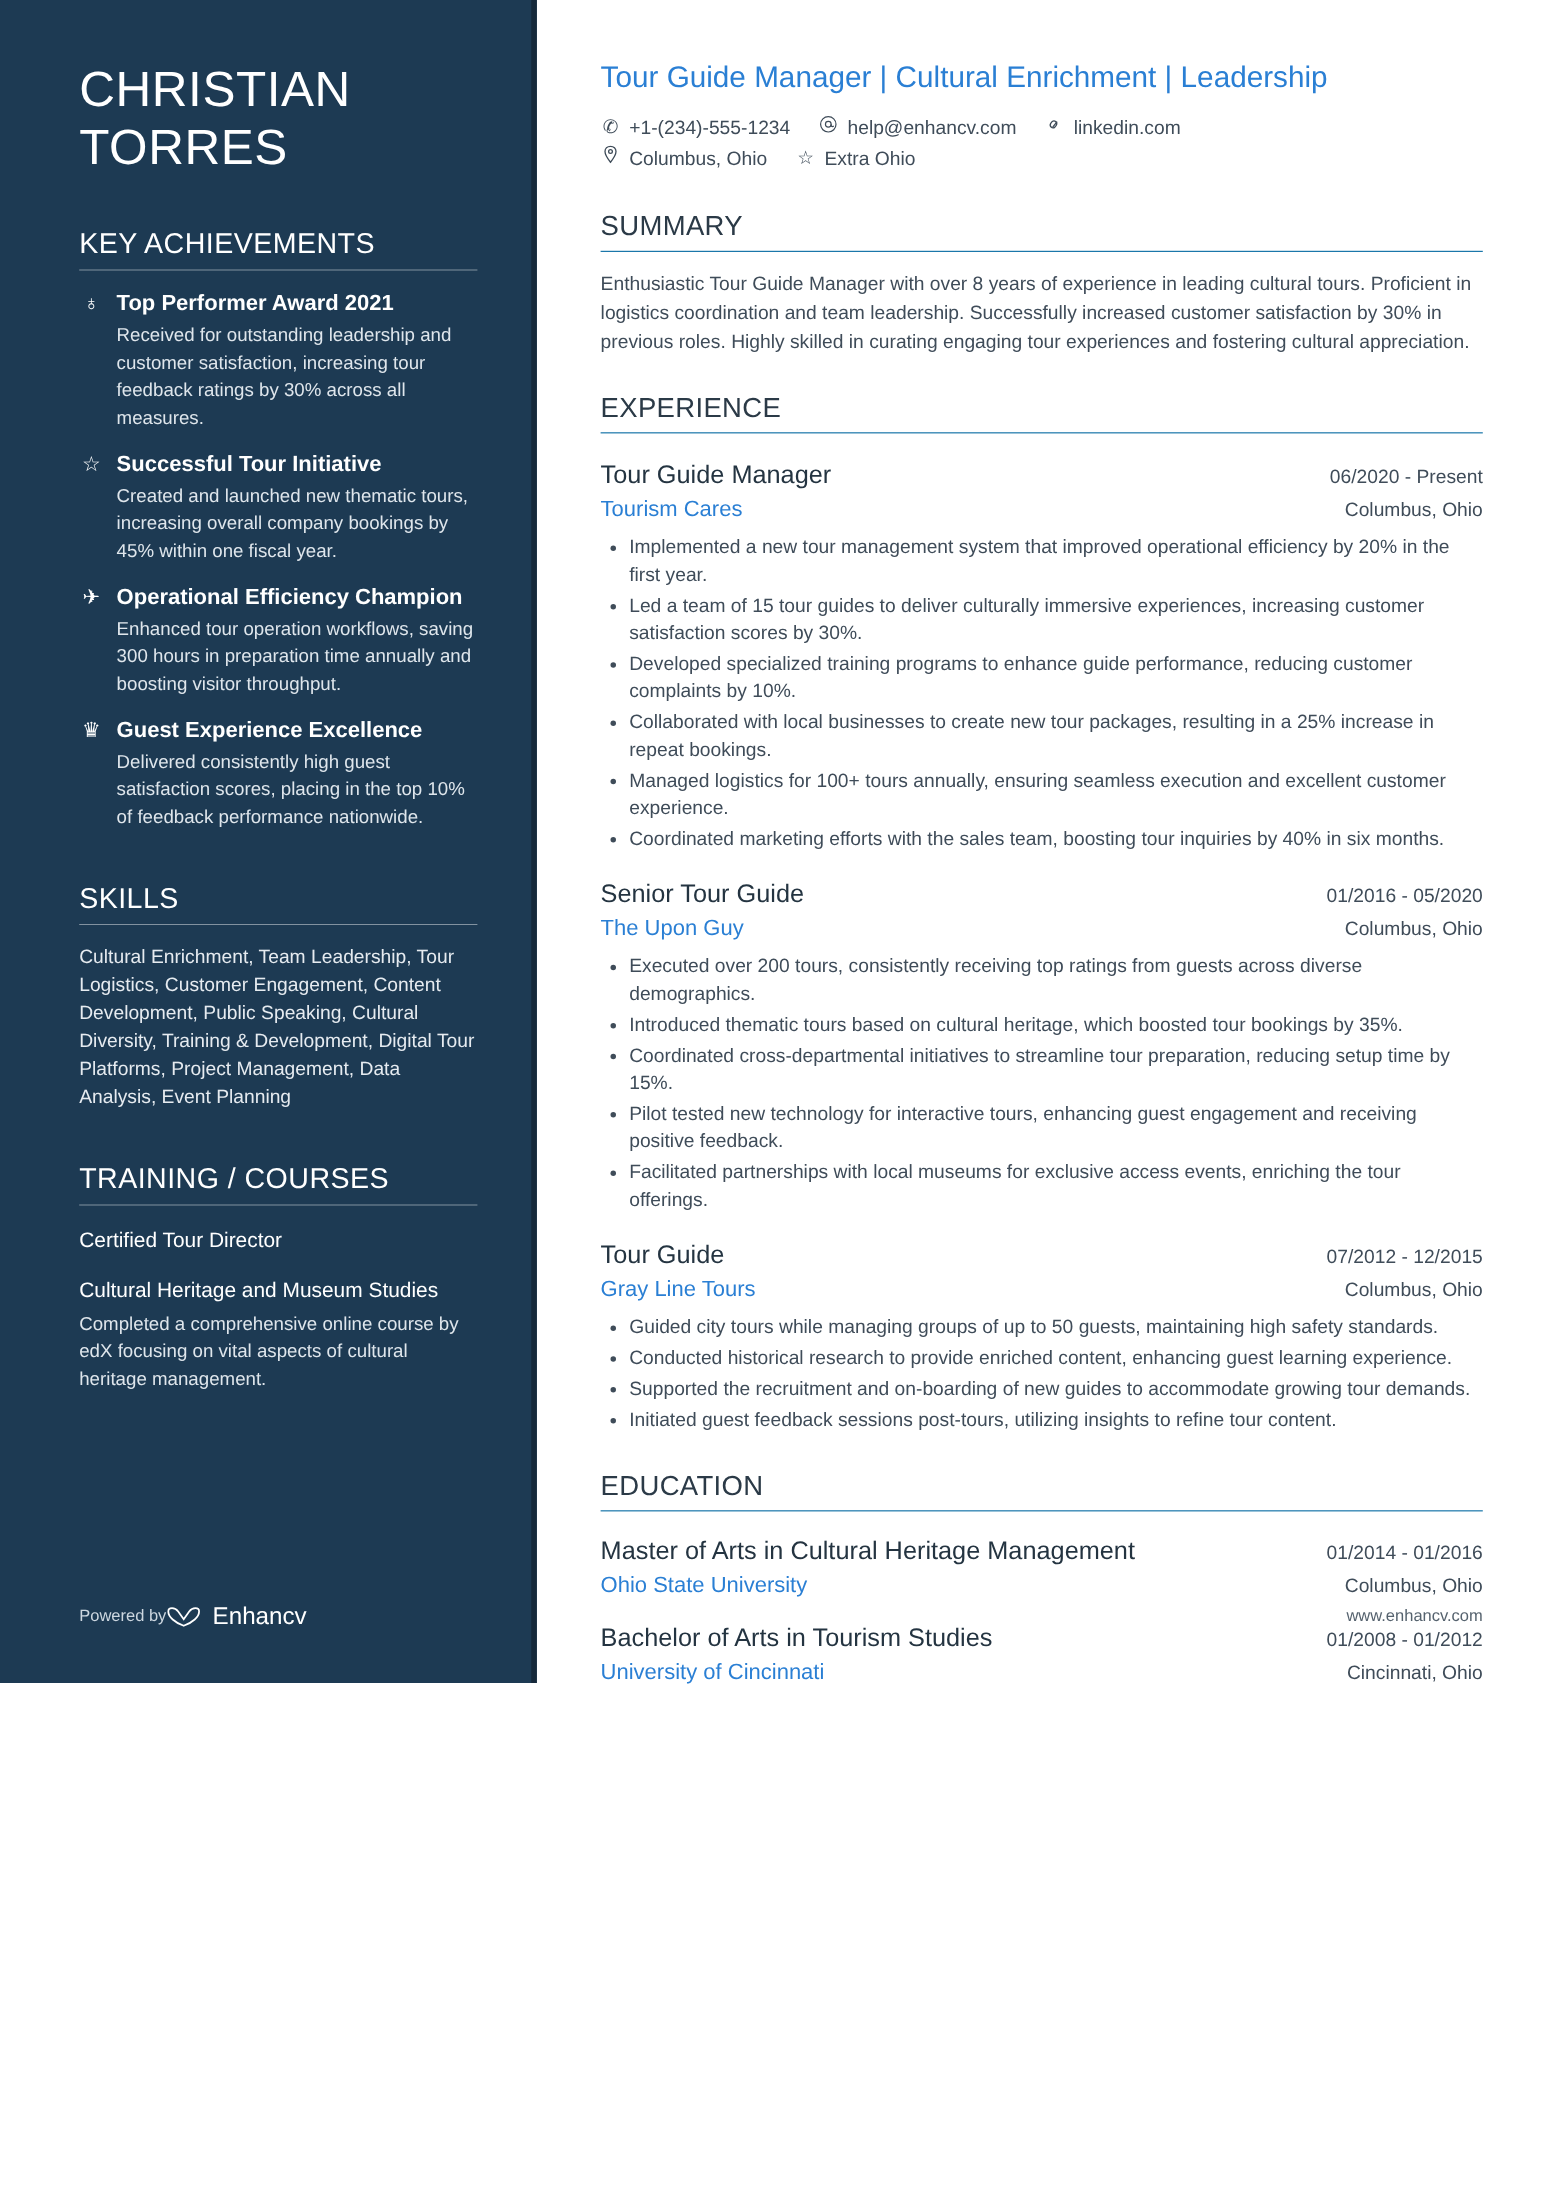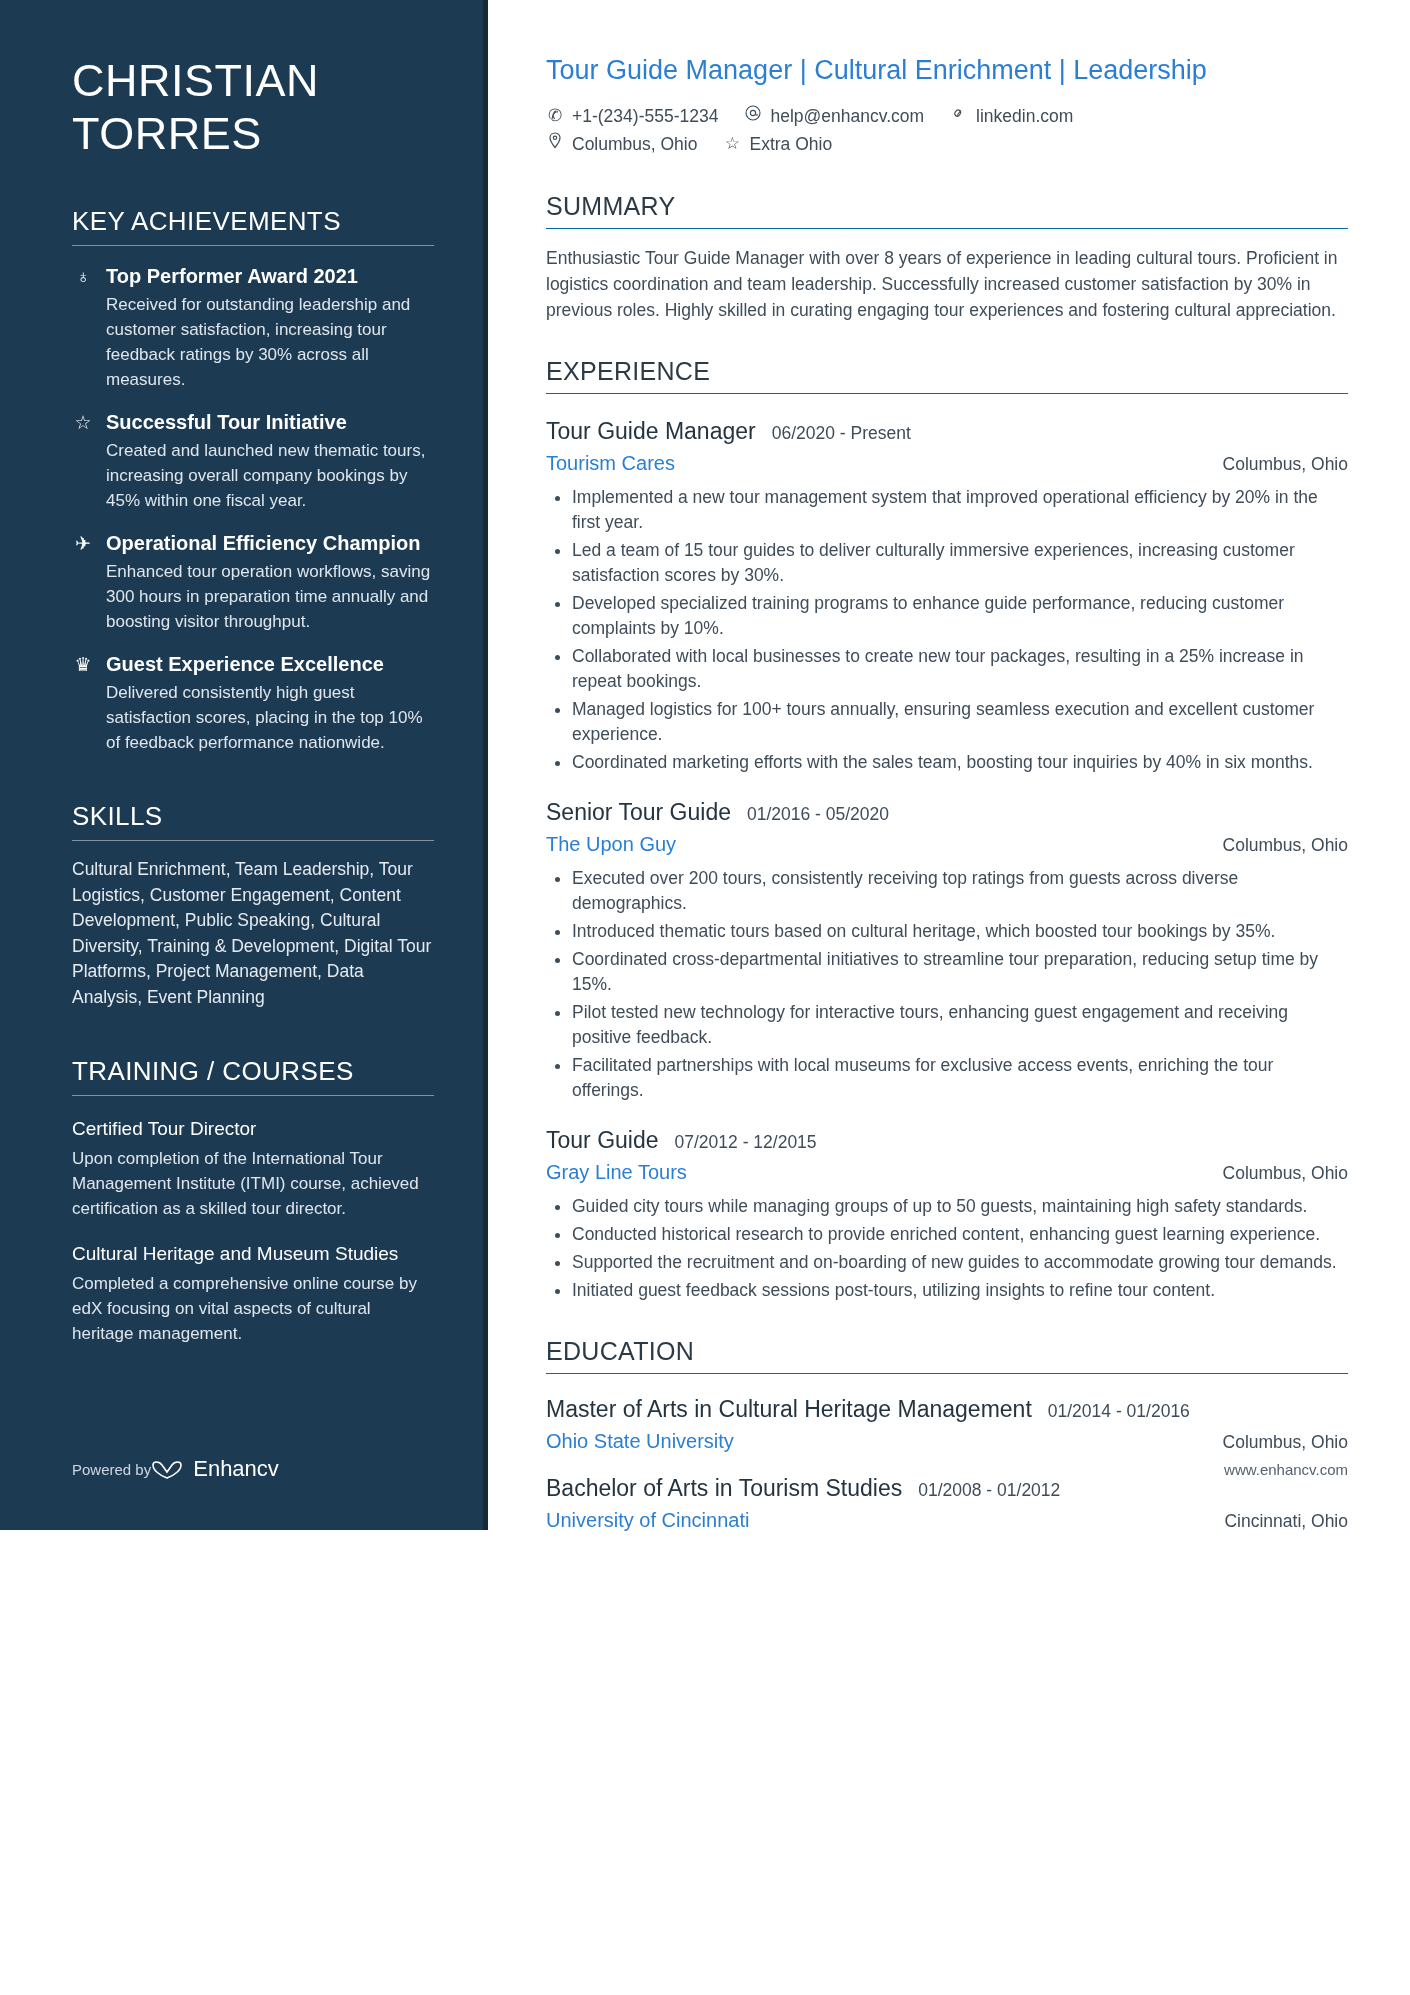--- a/index.html
+++ b/index.html
@@ -121,21 +121,21 @@
     padding-bottom: 7px;
     border-bottom: 1px solid #0369a1;
   }
   .summary-text {
     font-size: 17.5px;
     line-height: 26px;
     color: #3f4c59;
     margin-top: 16px;
   }
   .job { margin-top: 22px; }
-  .job-head { display: flex; justify-content: flex-start; align-items: baseline; }
+  .job-head { display: flex; justify-content: space-between; align-items: baseline; }
   .job-title { font-size: 23px; color: #243441; font-weight: 400; line-height:30px;}
   .job-date { font-size: 17.5px; color: #3f4c59; white-space: nowrap; padding-left: 16px;}
   .job-sub { display:flex; justify-content: space-between; align-items: baseline; margin-top: 6px;}
   .job-company { font-size: 20px; color: #2a7fd4; }
   .job-location { font-size: 17.5px; color:#3f4c59; white-space: nowrap; padding-left:16px;}
   ul.bullets { margin: 10px 0 0 0; padding-left: 26px; }
   ul.bullets li {
     font-size: 17.5px;
     line-height: 25px;
     color: #3f4c59;
@@ -200,21 +200,20 @@
     <section class="side-section">
       <div class="side-title">SKILLS</div>
       <div class="skills-text">Cultural Enrichment, Team Leadership, Tour Logistics, Customer Engagement, Content Development, Public Speaking, Cultural Diversity, Training &amp; Development, Digital Tour Platforms, Project Management, Data Analysis, Event Planning</div>
     </section>
 
     <section class="side-section">
       <div class="side-title">TRAINING / COURSES</div>
 
       <div class="course-item">
         <div class="course-title">Certified Tour Director</div>
-        <div class="course-desc">Upon completion of the International Tour Management Institute (ITMI) course, achieved certification as a skilled tour director.</div>
       </div>
 
       <div class="course-item">
         <div class="course-title">Cultural Heritage and Museum Studies</div>
         <div class="course-desc">Completed a comprehensive online course by edX focusing on vital aspects of cultural heritage management.</div>
       </div>
     </section>
 
     <div class="powered">
       <span>Powered by</span>

